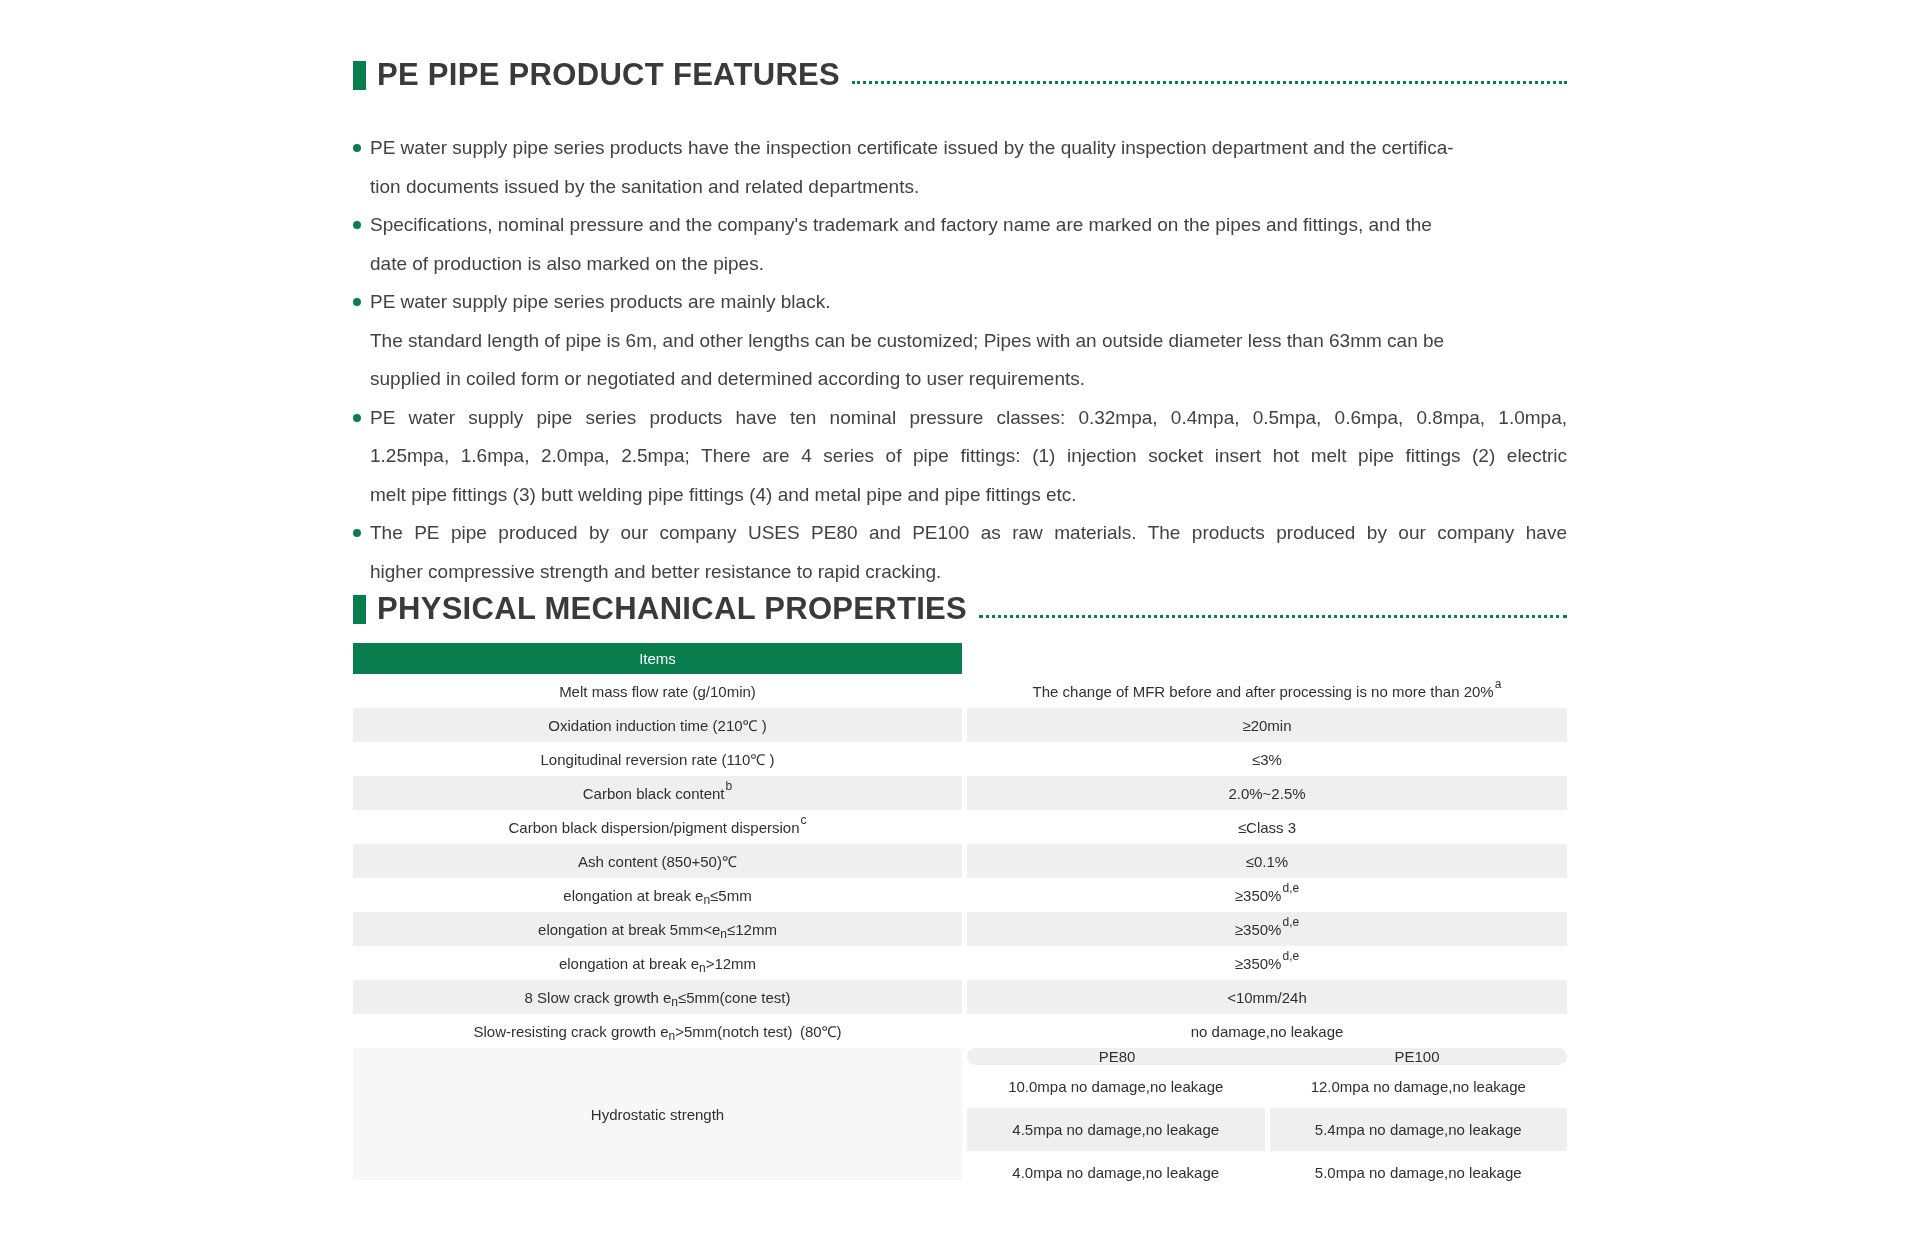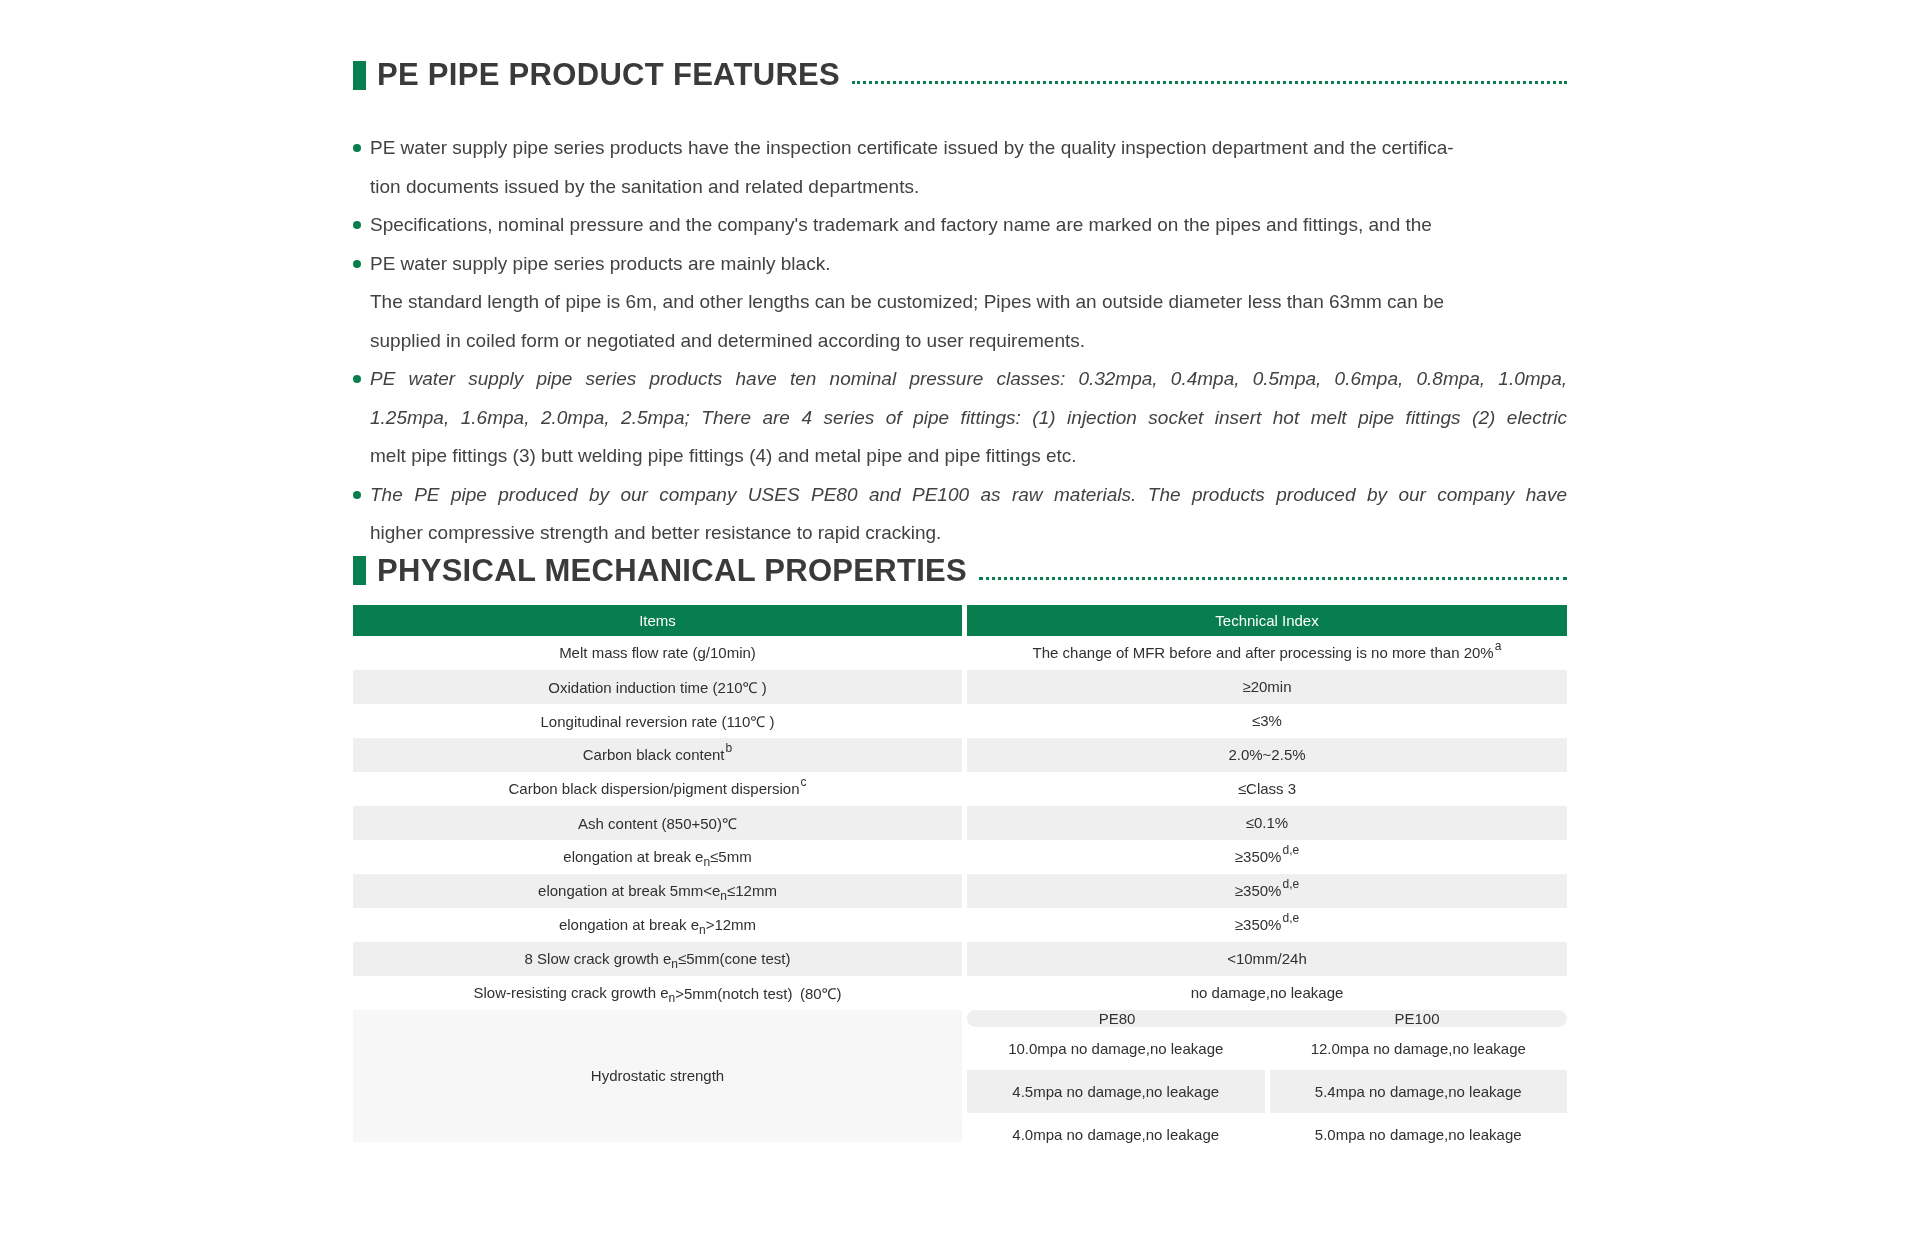--- a/index.html
+++ b/index.html
@@ -60,21 +60,20 @@
   .b-line {
     font-size: 19px;
     line-height: 38.5px;
     color: #424242;
     white-space: nowrap;
   }
   .b-line.j {
     white-space: normal;
     text-align: justify;
     text-align-last: justify;
-    font-style: italic;
   }
   
   .properties { }
   .ptable {
     margin-top: 16px;
     font-size: 15px;
     color: #303030;
   }
   .t-row { display: flex; gap: 5px; height: 34px; border-radius: 9px; }
   .t-cell {
@@ -139,20 +138,21 @@
     </div>
     <div class="bullets" id="bullets">
         <div class="bullet">
           <span class="dot"></span>
           <div class="b-line">PE water supply pipe series products have the inspection certificate issued by the quality inspection department and the certifica-</div>
           <div class="b-line">tion documents issued by the sanitation and related departments.</div>
         </div>
         <div class="bullet">
           <span class="dot"></span>
           <div class="b-line">Specifications, nominal pressure and the company's trademark and factory name are marked on the pipes and fittings, and the</div>
+          <div class="b-line">date of production is also marked on the pipes.</div>
         </div>
         <div class="bullet">
           <span class="dot"></span>
           <div class="b-line">PE water supply pipe series products are mainly black.</div>
           <div class="b-line">The standard length of pipe is 6m, and other lengths can be customized; Pipes with an outside diameter less than 63mm can be</div>
           <div class="b-line">supplied in coiled form or negotiated and determined according to user requirements.</div>
         </div>
         <div class="bullet">
           <span class="dot"></span>
           <div class="b-line j">PE water supply pipe series products have ten nominal pressure classes: 0.32mpa, 0.4mpa, 0.5mpa, 0.6mpa, 0.8mpa, 1.0mpa,</div>
@@ -170,21 +170,20 @@
   <section class="properties">
     <div class="sec-head">
       <span class="marker"></span>
       <h2 class="sec-title">PHYSICAL MECHANICAL PROPERTIES</h2>
       <div class="dots"></div>
     </div>
 
     <div class="ptable">
       <div class="t-row t-head">
         <div class="t-cell c-item">Items</div>
-        <div class="t-cell c-tech">Technical Index</div>
       </div>
 
       <div id="t-body">
           <div class="t-row">
             <div class="t-cell c-item">
               <span>Melt mass flow rate (g/10min)</span>
             </div>
             <div class="t-cell c-tech">
               <span>The change of MFR before and after processing is no more than 20%</span>
               <span class="sup">a</span>

